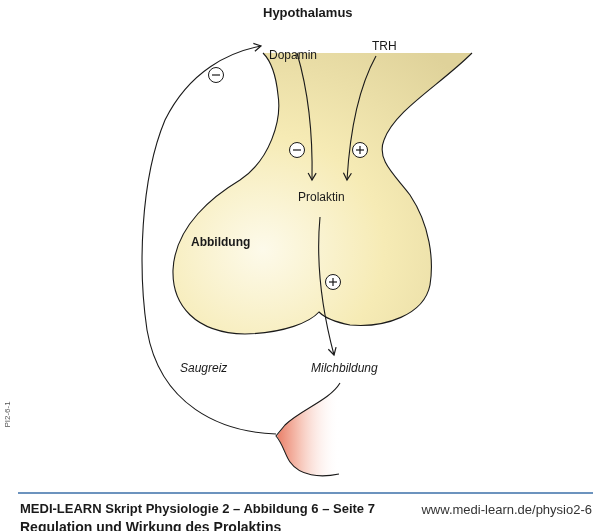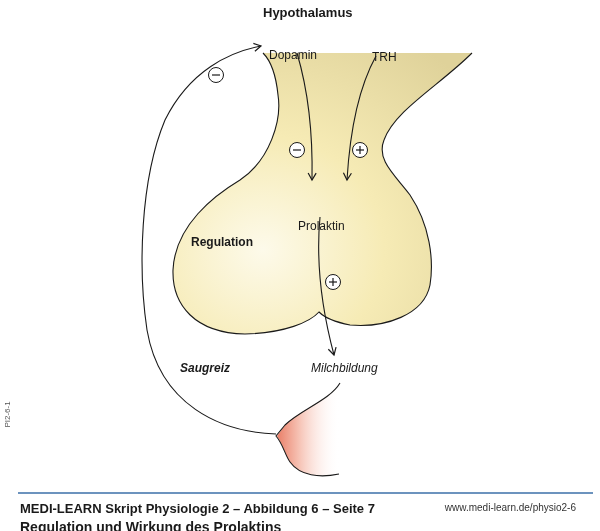--- a/index.html
+++ b/index.html
@@ -3,21 +3,21 @@
 <meta charset="utf-8">
 <style>
   html,body{margin:0;padding:0;background:#fff;}
   body{width:600px;height:531px;position:relative;overflow:hidden;font-family:"Liberation Sans",sans-serif;color:#1a1a1a;}
   svg{position:absolute;left:0;top:0;}
   .lbl{position:absolute;white-space:nowrap;font-size:12px;line-height:14px;text-align:center;}
   .bold{font-weight:bold;}
   .ital{font-style:italic;}
   .foot1{position:absolute;left:20px;top:501px;font-size:13px;font-weight:bold;}
   .foot2{position:absolute;left:20px;top:519px;font-size:14px;font-weight:bold;}
-  .footurl{position:absolute;right:24px;top:502px;font-size:10px;color:#333;}
+  .footurl{position:absolute;right:8px;top:502px;font-size:13px;color:#333;}
   .sideid{position:absolute;left:-6px;top:410px;font-size:8px;color:#555;transform:rotate(-90deg);transform-origin:center;}
 </style>
 </head>
 <body>
 
 <svg width="600" height="531" viewBox="0 0 600 531">
   <defs>
     <radialGradient id="glandGrad" cx="0.3" cy="0.7" r="0.9">
       <stop offset="0" stop-color="#fdfaea"></stop>
       <stop offset="0.45" stop-color="#f6ebb5"></stop>
@@ -84,22 +84,22 @@
   </g>
 
   <path d="M340,383 C330,400 300,410 285,425 L277,436 C283,445 285,455 290,462 C300,476 320,478 340,474 L340,383 Z" fill="url(#breastGrad)"></path>
   <path d="M340,383 C330,400 300,410 285,425 L276,436 C283,444 285,455 290,462 C300,476 320,478 339,474" fill="none" stroke="#1a1a1a" stroke-width="1.1"></path>
 
   <line x1="18" y1="493" x2="593" y2="493" stroke="#3b6fa8" stroke-width="1.5"></line>
 </svg>
 
 <div class="lbl bold" style="left:263px;top:6px;font-size:13px;">Hypothalamus</div>
 <div class="lbl" style="left:269px;top:48px;">Dopamin</div>
-<div class="lbl" style="left:372px;top:50px;">TRH</div>
-<div class="lbl" style="left:298px;top:190px;margin-top:29px;">Prolaktin</div>
-<div class="lbl bold" style="left:191px;top:235px;">Regulation</div>
-<div class="lbl ital" style="left:180px;top:361px;font-weight:bold;">Saugreiz</div>
+<div class="lbl" style="left:372px;top:39px;">TRH</div>
+<div class="lbl" style="left:298px;top:190px;">Prolaktin</div>
+<div class="lbl bold" style="left:191px;top:235px;">Abbildung</div>
+<div class="lbl ital" style="left:180px;top:361px;">Saugreiz</div>
 <div class="lbl ital" style="left:311px;top:361px;">Milchbildung</div>
 
 <div class="foot1">MEDI-LEARN Skript Physiologie 2 – Abbildung 6 – Seite 7</div>
 <div class="foot2">Regulation und Wirkung des Prolaktins</div>
 <div class="footurl">www.medi-learn.de/physio2-6</div>
 <div class="sideid">PI2-6-1</div>
 
 </body></html>

